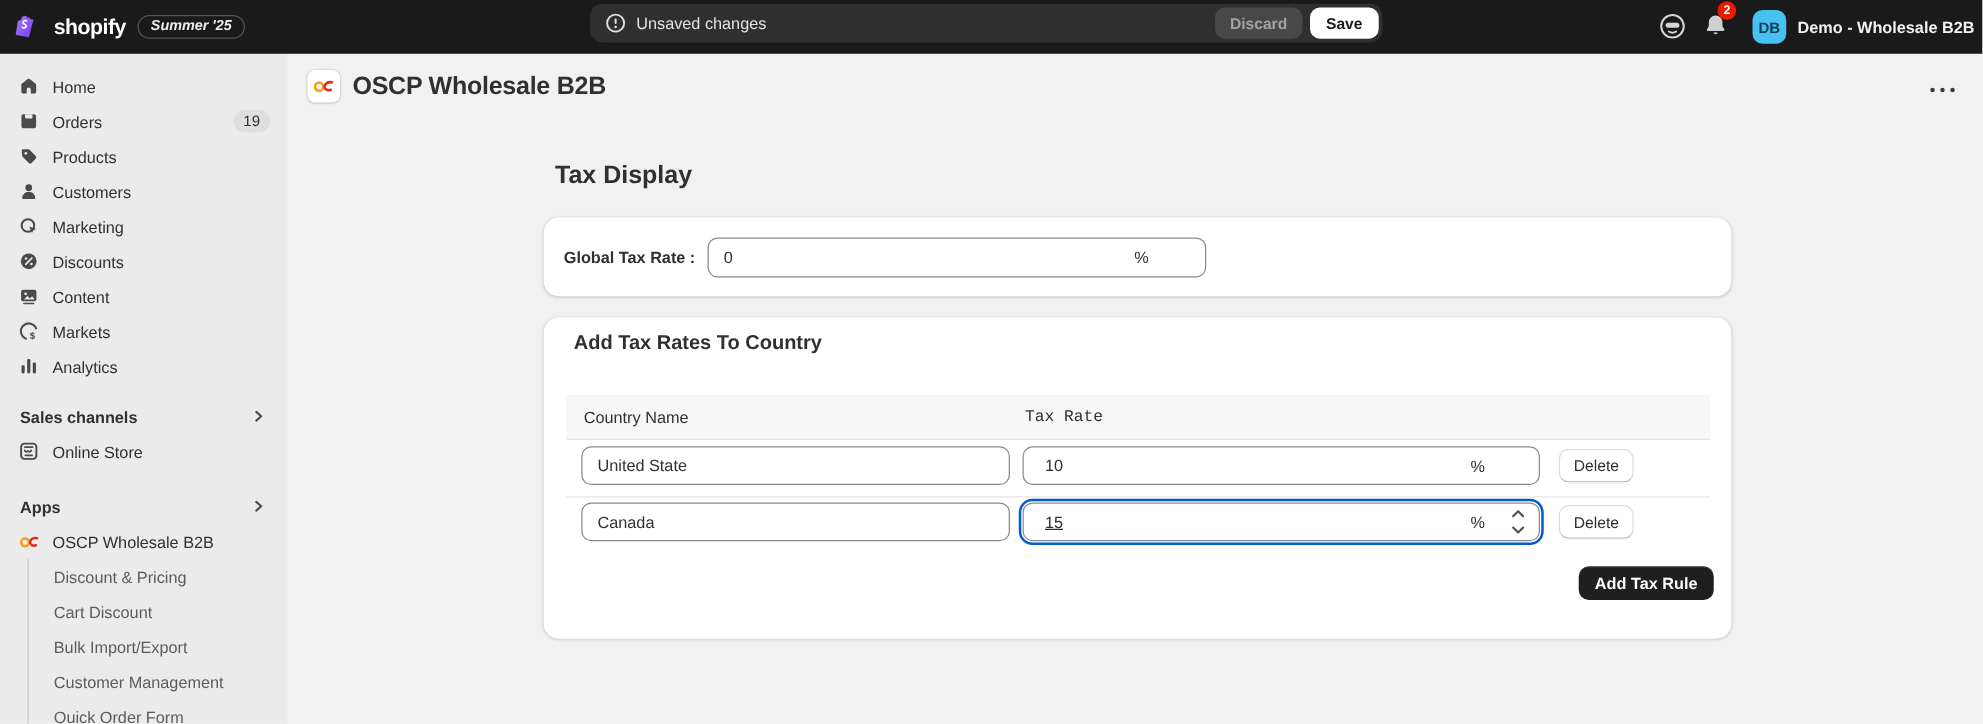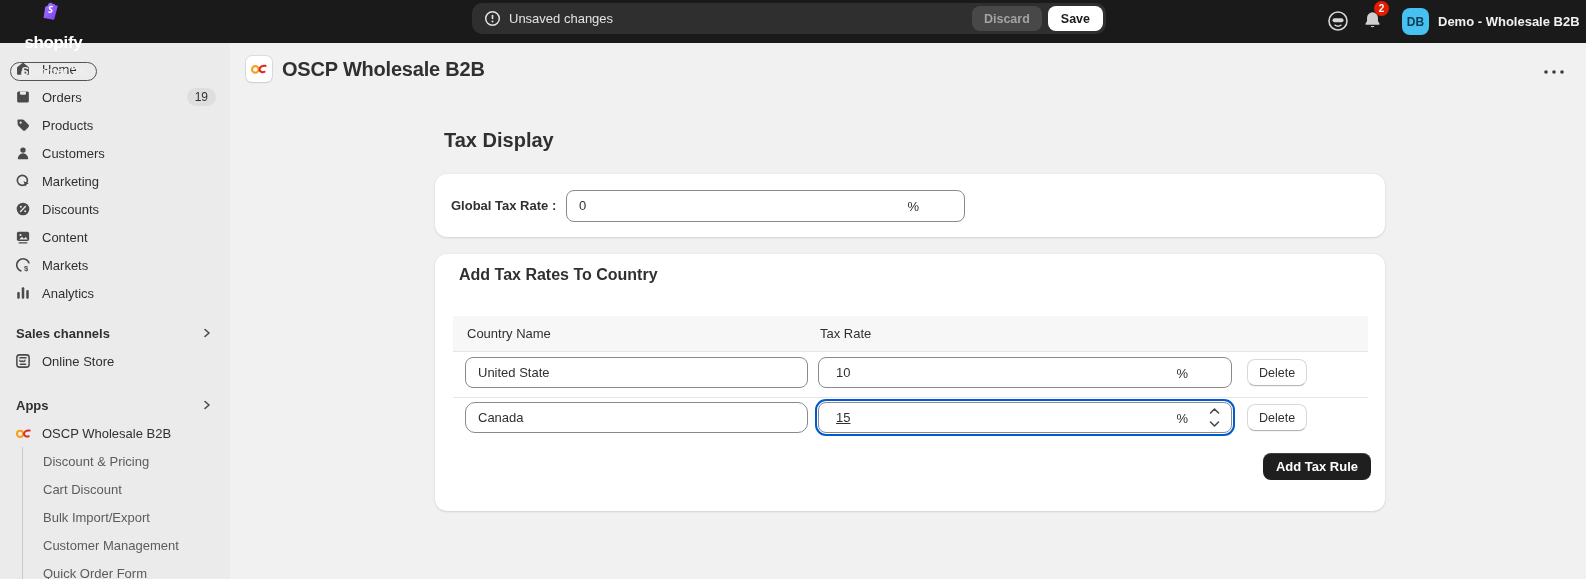--- a/index.html
+++ b/index.html
@@ -8,21 +8,21 @@
     font-family:"Liberation Sans", sans-serif;
     background:#f1f1f1;
     position:relative;
     color:#303030;
   }
   button { font-family:"Liberation Sans", sans-serif; cursor:pointer; }
   input { font-family:"Liberation Sans", sans-serif; }
 
   
   .topbar { position:absolute; left:0; top:0; width:1586px; height:43px; background:#1a1a1a; z-index:5; }
-  .tb-logo { position:absolute; left:10px; top:0; height:43px; display:flex; align-items:center; gap:9px;flex-direction:column; }
+  .tb-logo { position:absolute; left:10px; top:0; height:43px; display:flex; align-items:center; gap:9px; }
   .wordmark { color:#ffffff; font-size:17px; font-weight:800; letter-spacing:-0.4px; }
   .edition-pill { border:1px solid #545454; color:#efefef; border-radius:999px; padding:2px 10px 3px; font-size:11.5px; font-style:italic; font-weight:600; }
 
   .savebar { position:absolute; left:472px; top:3px; width:634px; height:31px; background:#2f2f2f; border-radius:10px; display:flex; align-items:center; padding:0 3px 0 12px; }
   .savebar .status { color:#e3e3e3; font-size:13px; font-weight:500; margin-left:8px; }
   .sb-btns { margin-left:auto; display:flex; gap:6px; align-items:center; }
   .btn-discard { height:25px; padding:0 12px; border:none; border-radius:8px; background:#484848; color:#a3a3a3; font-size:12.5px; font-weight:700; }
   .btn-save { height:25px; padding:0 13px; border:none; border-radius:8px; background:#ffffff; color:#1a1a1a; font-size:12.5px; font-weight:600; }
 
   .tb-iconbtn { position:absolute; background:none; border:none; padding:0; }
@@ -60,21 +60,21 @@
   .gt-label { width:115px; font-size:13px; font-weight:600; color:#303030; flex:none; }
   .input-wrap { position:relative; height:32px; }
   .gt-wrap { width:399px; }
   .text-input { width:100%; height:100%; border:1px solid #8a8a8a; border-radius:8px; padding:0 56px 0 12px; font-size:13px; color:#303030; background:#fff; outline:none; }
   .unit { position:absolute; right:46px; top:50%; transform:translateY(-50%); font-size:13px; color:#303030; }
 
   .card-tax { top:211px; width:950px; height:257px; }
   .tc-title { position:absolute; left:24px; top:12px; font-size:16px; font-weight:700; color:#303030;text-align:center; }
   .tc-head { position:absolute; left:18px; top:62px; width:915px; height:36px; background:#f7f7f7; border-bottom:1px solid #e5e5e5; font-size:13px; color:#303030; }
   .th-country { position:absolute; left:14px; top:10px; }
-  .th-rate { position:absolute; left:367px; top:10px; }
+  .th-rate { position:absolute; left:367px; top:10px;font-family:Liberation Mono, monospace; }
   .country-input { position:absolute; left:30px; width:343px; height:31px; border:1px solid #8a8a8a; border-radius:8px; padding:0 12px; font-size:13px; color:#303030; background:#fff; outline:none; }
   .rate-wrap { position:absolute; left:383px; width:414px; height:31px; }
   .rate-wrap .text-input { border-radius:8px;padding-left:17px; }
   .rate-wrap .unit { right:44px; }
   .focused .text-input { outline:2px solid #005bd3; outline-offset:1px;text-decoration:underline; }
   .spinner { position:absolute; right:6px; top:2px; bottom:2px; width:24px; display:flex; flex-direction:column; align-items:center; justify-content:center; gap:1px; }
   .spin-btn { background:none; border:none; width:20px; height:12px; display:flex; align-items:center; justify-content:center; padding:0; }
   .delete-btn { position:absolute; left:812px; height:27px; padding:0 11px; background:#ffffff; border:1px solid #d9d9d9; border-bottom-color:#b5b5b5; border-radius:8px; font-size:12.5px; font-weight:500; color:#303030; box-shadow:0 1px 0 rgba(0,0,0,.04); }
   .row-divider { position:absolute; left:18px; top:143px; width:915px; height:1px; background:#e5e5e5; }
   .add-rule-btn { position:absolute; right:14px; top:199px; height:27px; padding:0 13px; background:#1f1f1f; color:#ffffff; border:none; border-radius:8px; font-size:13px; font-weight:600; box-shadow:inset 0 1px 0 rgba(255,255,255,.14); }
@@ -333,21 +333,21 @@
 
       <input class="country-input" style="top: 103px;" type="text" value="United State">
       <span class="input-wrap rate-wrap" style="top:103px">
         <input class="text-input" type="text" value="10" style="">
         <span class="unit">%</span>
       </span>
       <button class="delete-btn" style="top:105px">Delete</button>
 
       <div class="row-divider"></div>
 
-      <input class="country-input" style="top: 148px; border-radius: 10px;" type="text" value="Canada">
+      <input class="country-input" style="top: 148px;" type="text" value="Canada">
       <span class="input-wrap rate-wrap focused" style="top:148px">
         <input class="text-input" type="text" value="15" style="">
         <span class="unit">%</span>
         <span class="spinner">
           <button class="spin-btn">
             <svg width="11" height="8" viewBox="0 0 11 8">
                 <path d="M1.5 6 5.5 2l4 4" fill="none" stroke="#4a4a4a" stroke-width="1.6" stroke-linecap="round" stroke-linejoin="round"></path>
               </svg>
           </button>
           <button class="spin-btn">

